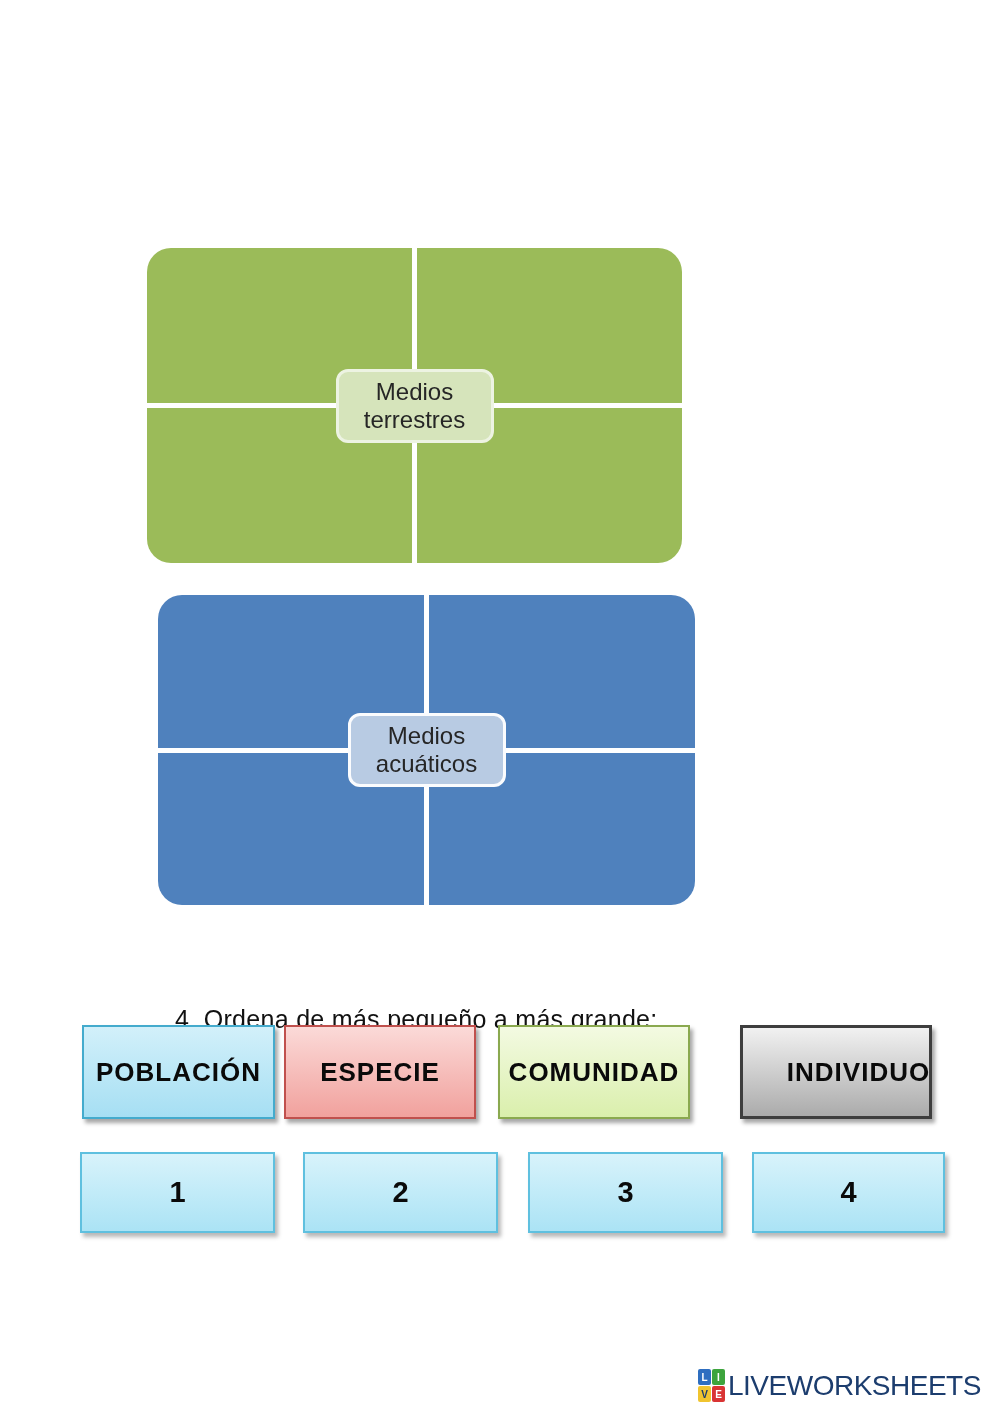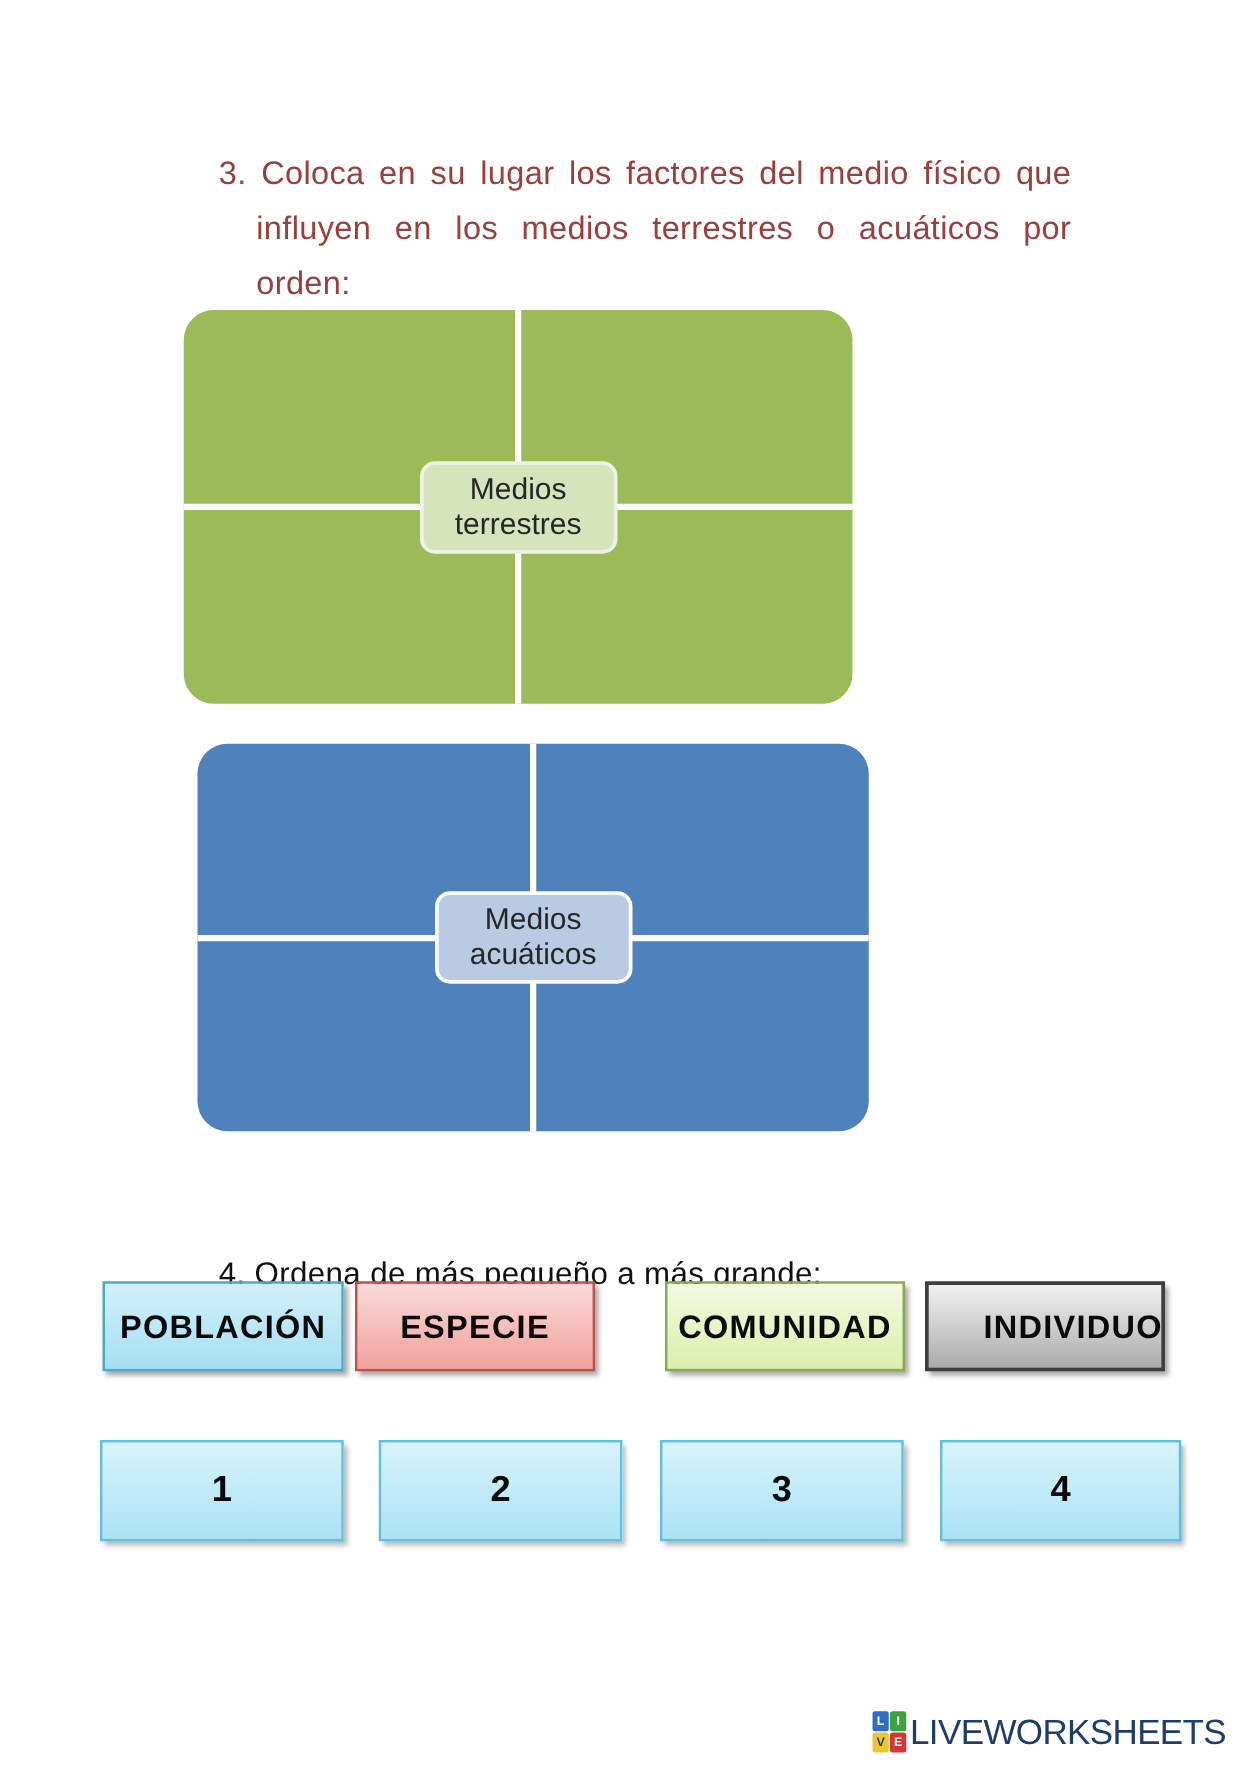--- a/index.html
+++ b/index.html
@@ -35,24 +35,24 @@
 
   
   .q4{position:absolute;left:175px;top:978px;color:#111111;font-size:25px;letter-spacing:0.3px;margin-top:27px;}
 
   
   .wbox,.nbox{
     position:absolute;display:flex;align-items:center;justify-content:center;
     font-weight:bold;color:#0a0a0a;box-sizing:border-box;
     box-shadow:3px 4px 4px rgba(0,0,0,0.35);
   }
-  .wbox{top:1025px;height:72px;font-size:26px;letter-spacing:1px;}
+  .wbox{top:1025px;height:94px;font-size:26px;letter-spacing:1px;}
   .wb0{left:82px;width:193px;background:linear-gradient(#D2F0FA,#A6DFF3);border:2px solid #44ABCD;}
   .wb1{left:284px;width:192px;background:linear-gradient(#FBDAD8,#F1A19D);border:2px solid #C0504D;}
-  .wb2{left:532px;width:192px;background:linear-gradient(#F3FAE2,#DAEFAC);border:2px solid #8AA94F;}
+  .wb2{left:498px;width:192px;background:linear-gradient(#F3FAE2,#DAEFAC);border:2px solid #8AA94F;}
   .wb3{left:740px;width:192px;background:linear-gradient(#F1F1F1,#ABABAB);border:3px solid #3E3E3E;padding-left:45px;}
 
   
   .nbox{top:1152px;height:81px;font-size:29px;
         background:linear-gradient(#D8F3FB,#ABE3F5);border:2px solid #5FC0DF;
         box-shadow:3px 4px 4px rgba(0,0,0,0.28);}
   .nb0{left:80px;width:195px;}
   .nb1{left:303px;width:195px;}
   .nb2{left:528px;width:195px;}
   .nb3{left:752px;width:193px;}
@@ -67,25 +67,20 @@
   .lg1{background:#3DA43D;}
   .lg2{background:#F0C42F;color:#1C3D6E;}
   .lg3{background:#D93434;}
   .brand{font-size:28px;font-weight:400;color:#1C3D6E;letter-spacing:-0.5px;}
 </style>
 </head>
 <body>
 
 <div class="page">
 
-  <div class="q3">
-    <div class="l1">3. Coloca en su lugar los factores del medio físico que</div>
-    <div class="l2">influyen en los medios terrestres o acuáticos por</div>
-    <div class="l3">orden:</div>
-  </div>
 
   <div class="panel panel-green">
     <div class="quad tl"></div>
     <div class="quad tr"></div>
     <div class="quad bl"></div>
     <div class="quad br"></div>
     <div class="vline"></div>
     <div class="hline"></div>
     <div class="panel-label">
       <span>Medios</span>

